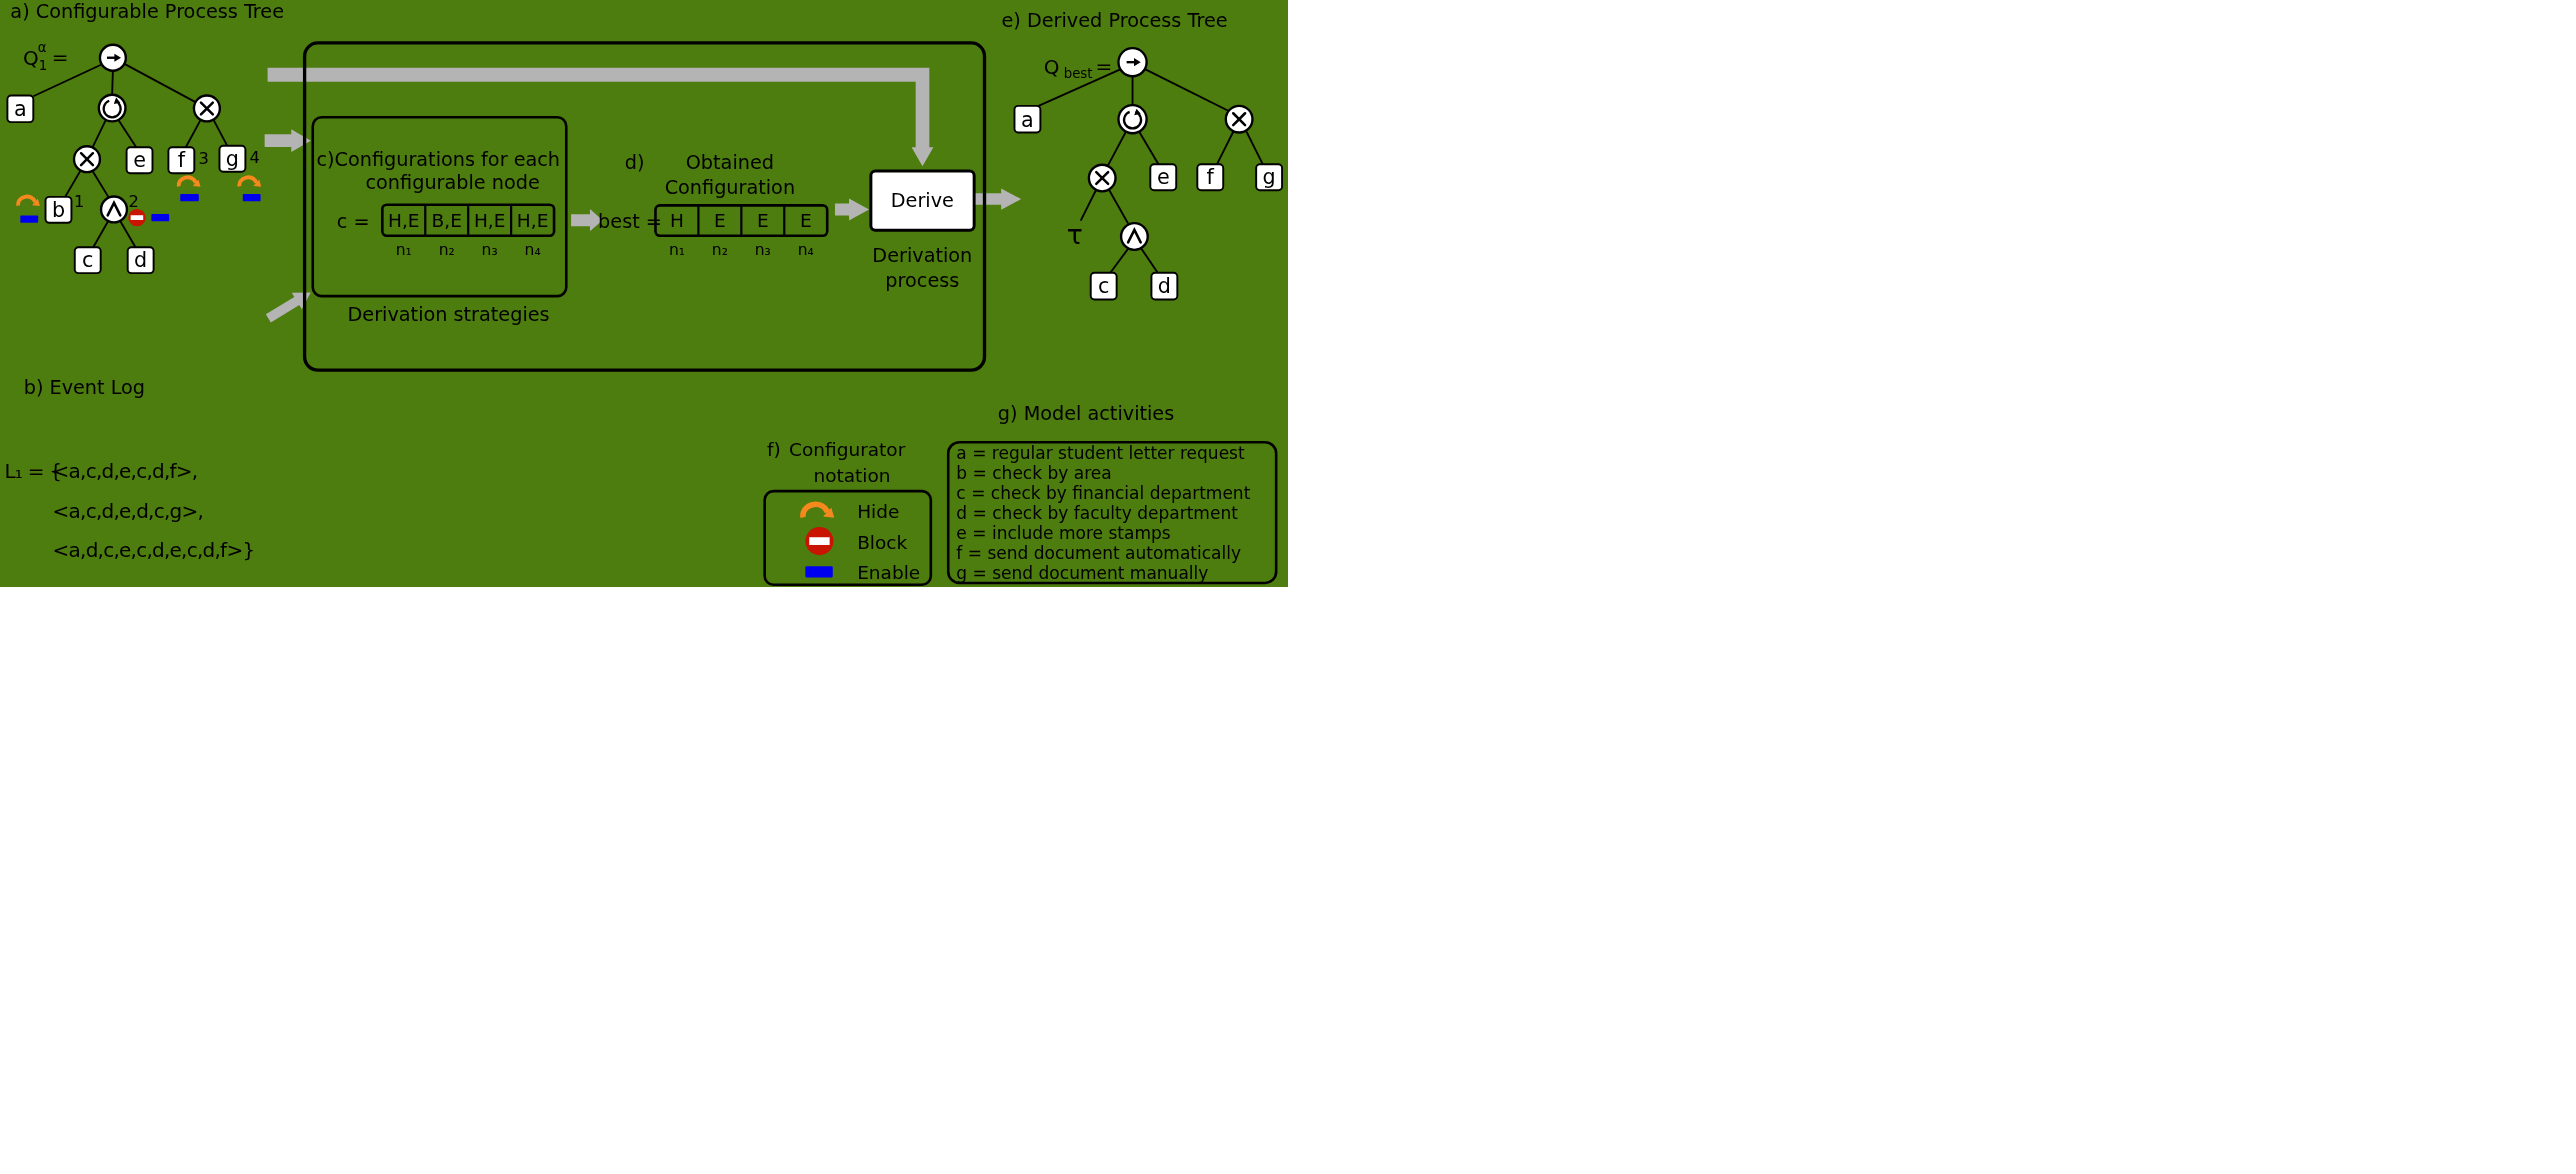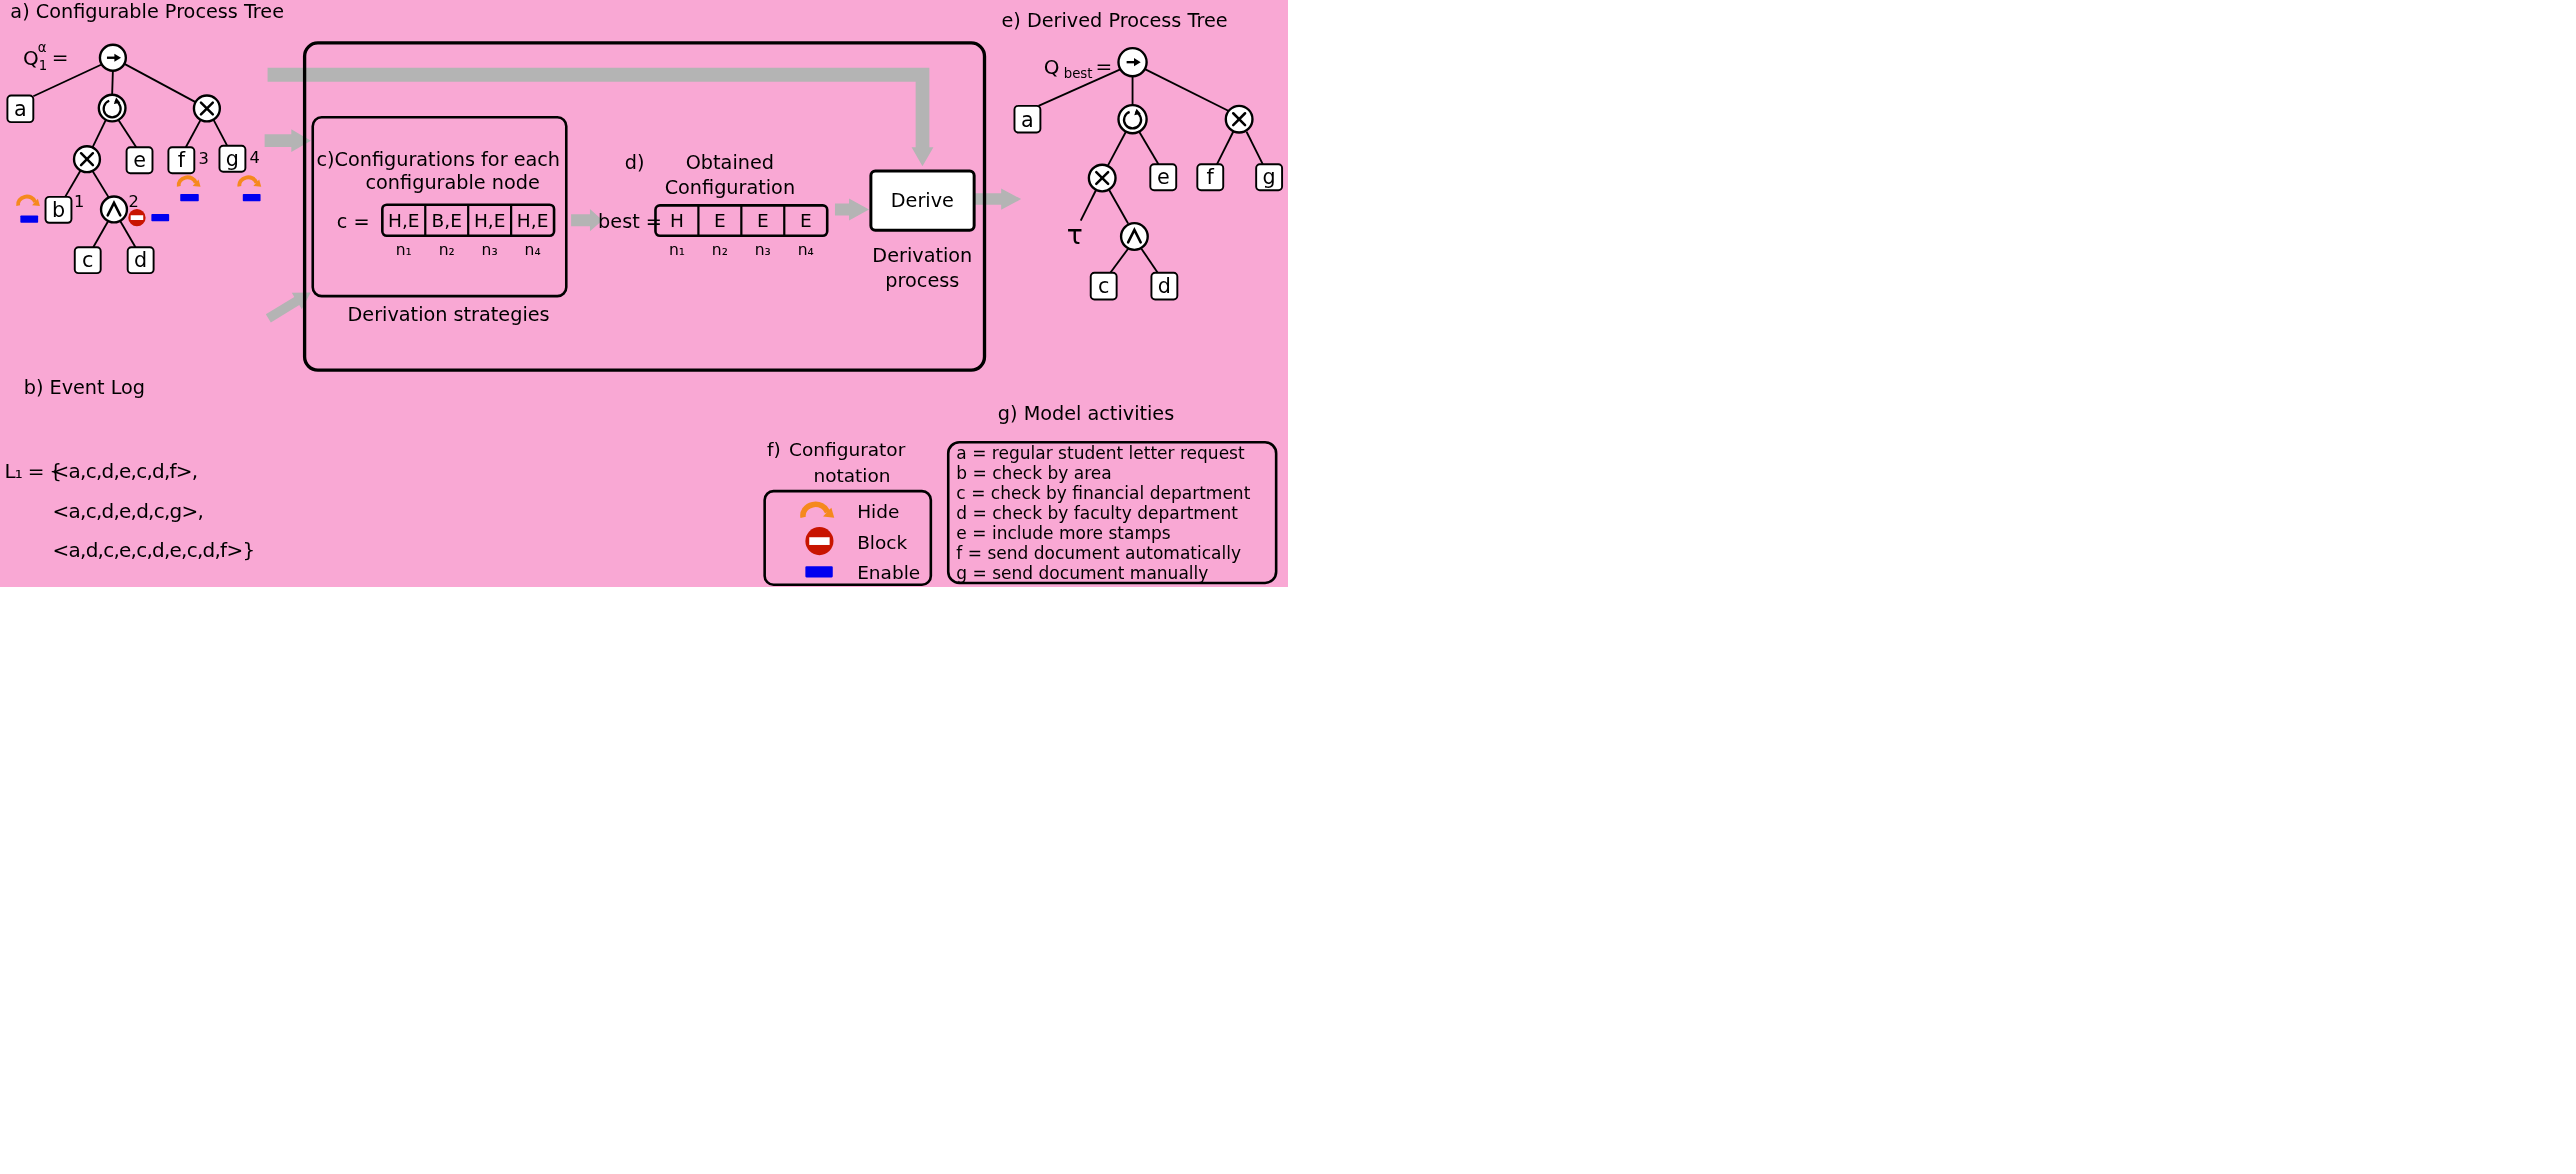--- a/index.html
+++ b/index.html
@@ -1,16 +1,16 @@
 <!DOCTYPE html>
 <html style="font-size:12px"><head>
 <meta charset="utf-8">
 <style>
   html,body{margin:0;padding:0;background:#fff;}
-  #stage{position:relative;width:1288px;height:587px;background:#f9a8d4;overflow:hidden;text-decoration:underline;}
+  #stage{position:relative;width:1288px;height:587px;background:#4d7c0f;overflow:hidden;text-decoration:underline;}
   svg{font-family:"DejaVu Sans","Liberation Sans",sans-serif;}
   text{fill:#000;}
   .edge{stroke:#000;stroke-width:2.5;}
   .node{fill:#fff;stroke:#000;stroke-width:3.2;}
   .leaf{fill:#fff;stroke:#000;stroke-width:2.6;}
   .glyph{stroke:#000;stroke-width:3.4;stroke-linecap:round;fill:none;}
   .gray{fill:#b4b4b4;}
   .bigbox{fill:none;stroke:#000;stroke-width:4.5;}
   .panelbox{fill:none;stroke:#000;stroke-width:3.5;}
   .cellbox{fill:none;stroke:#000;stroke-width:3.5;}

